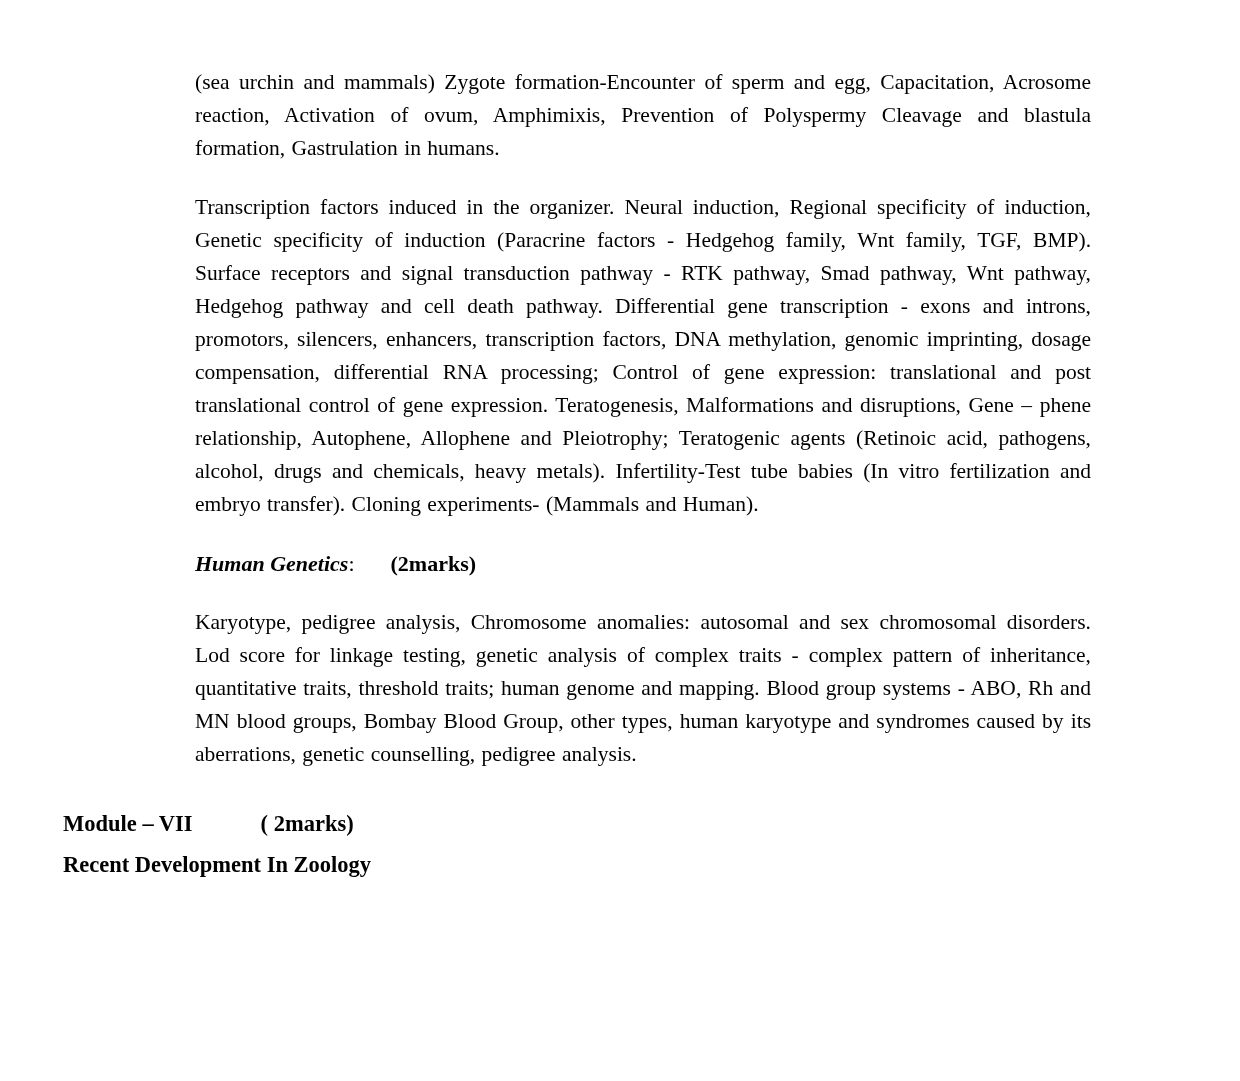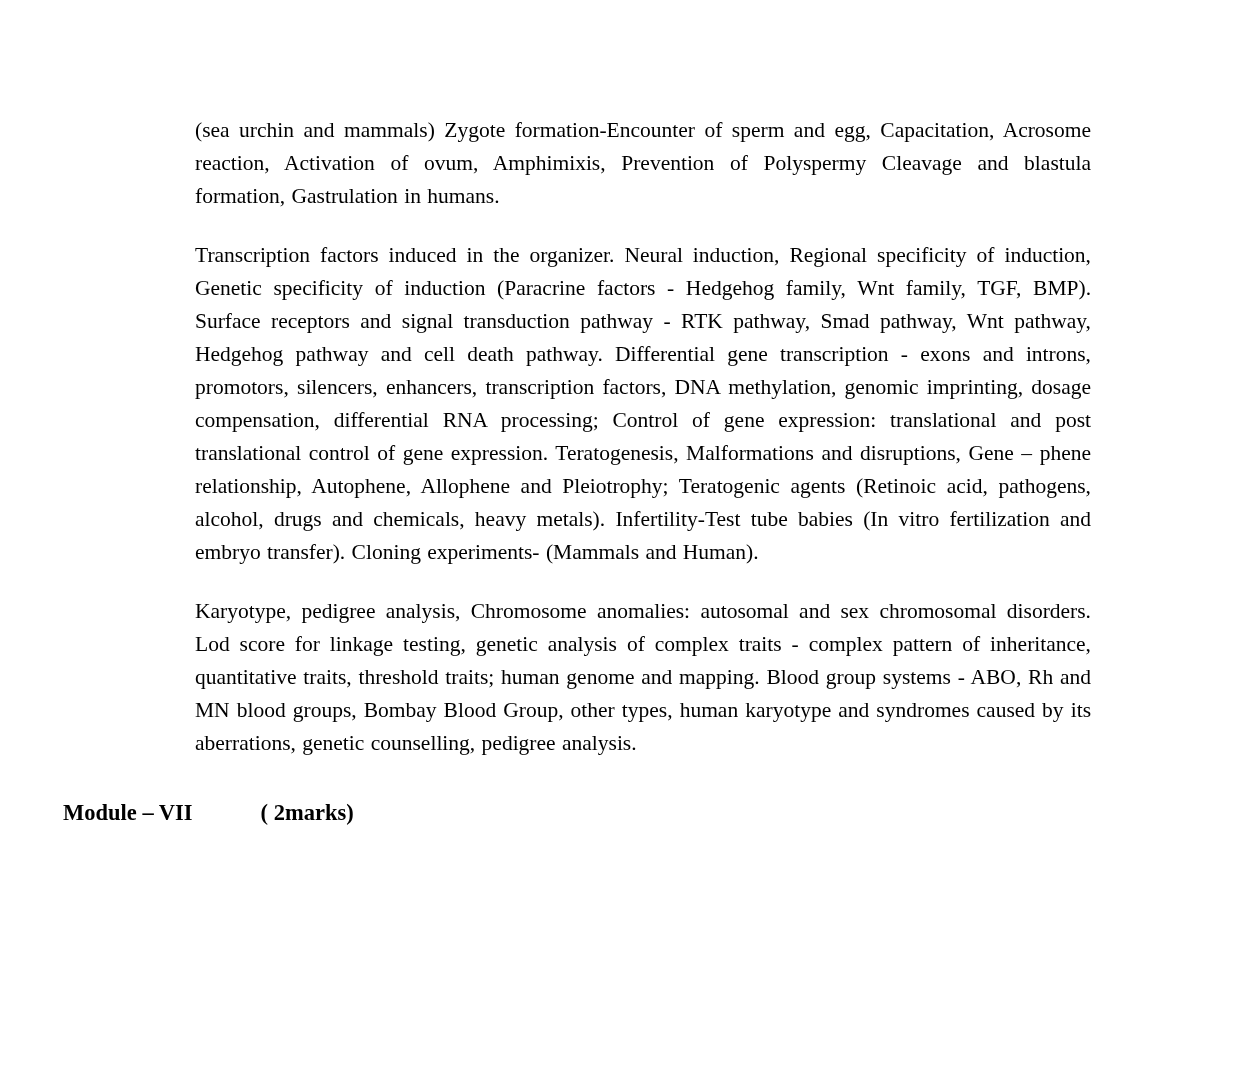--- a/index.html
+++ b/index.html
@@ -13,21 +13,21 @@
     overflow: hidden;
     font-family: "Liberation Serif", serif;
     color: #000000;
   }
   .page {
     position: relative;
     width: 1240px;
     height: 1081px;
     background: #ffffff;
     box-sizing: border-box;
-    padding-top: 114px;
+    padding-top: 66px;
   }
   .content {
     margin-left: 195px;
     width: 896px;
   }
   .body-para {
     font-size: 21.5px;
     line-height: 33px;
     text-align: justify;
     text-align-last: left;
@@ -75,22 +75,24 @@
 </head>
 <body>
 
 <div class="page">
   <div class="content">
 
     <p class="body-para">(sea urchin and mammals) Zygote formation-Encounter of sperm and egg, Capacitation, Acrosome reaction, Activation of ovum, Amphimixis, Prevention of Polyspermy Cleavage and blastula formation, Gastrulation in humans.</p>
 
     <p class="body-para">Transcription factors induced in the organizer. Neural induction, Regional specificity of induction, Genetic specificity of induction (Paracrine factors - Hedgehog family, Wnt family, TGF, BMP). Surface receptors and signal transduction pathway - RTK pathway, Smad pathway, Wnt pathway, Hedgehog pathway and cell death pathway. Differential gene transcription - exons and introns, promotors, silencers, enhancers, transcription factors, DNA methylation, genomic imprinting, dosage compensation, differential RNA processing; Control of gene expression: translational and post translational control of gene expression. Teratogenesis, Malformations and disruptions, Gene – phene relationship, Autophene, Allophene and Pleiotrophy; Teratogenic agents (Retinoic acid, pathogens, alcohol, drugs and chemicals, heavy metals). Infertility-Test tube babies (In vitro fertilization and embryo transfer). Cloning experiments- (Mammals and Human).</p>
 
+    <p class="section-heading"><span class="hg-title">Human Genetics</span><span class="hg-colon">:</span><span class="hg-marks">(2marks)</span></p>
 
     <p class="body-para">Karyotype, pedigree analysis, Chromosome anomalies: autosomal and sex chromosomal disorders. Lod score for linkage testing, genetic analysis of complex traits - complex pattern of inheritance, quantitative traits, threshold traits; human genome and mapping. Blood group systems - ABO, Rh and MN blood groups, Bombay Blood Group, other types, human karyotype and syndromes caused by its aberrations, genetic counselling, pedigree analysis.</p>
 
   </div>
 
   <div class="module-block">
     <p class="module-heading"><span>Module – VII</span><span class="module-marks">( 2marks)</span></p>
 
+    <p class="module-subtitle">Recent Development In Zoology</p>
   </div>
 </div>
 
 </body></html>

